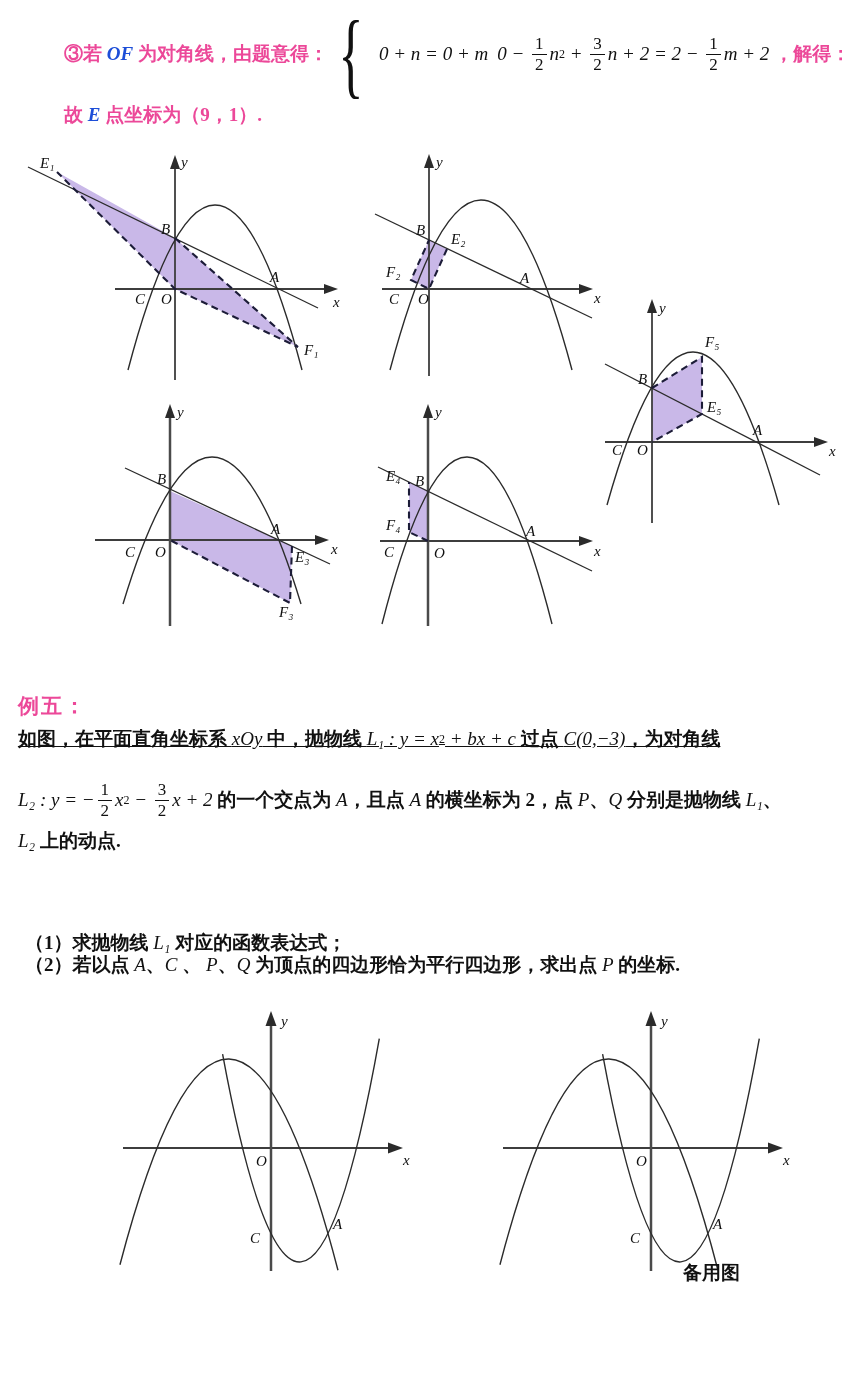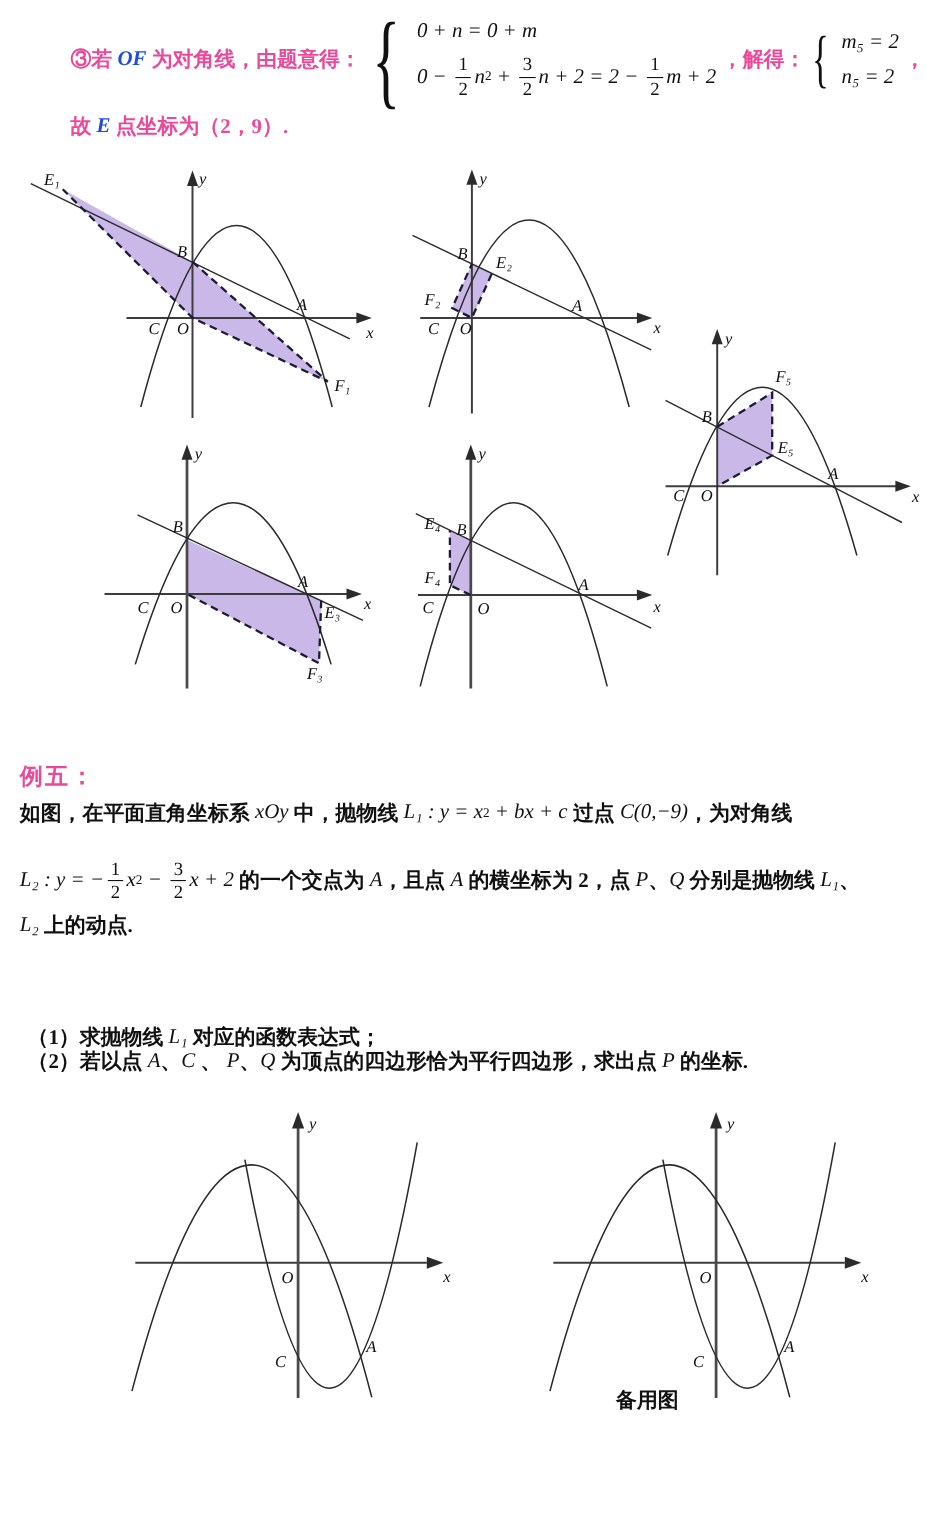--- a/index.html
+++ b/index.html
@@ -7,44 +7,44 @@
         font-family:"Liberation Serif","DejaVu Serif",serif;color:#111;}
   .seg-line{position:absolute;display:flex;align-items:center;font-size:19px;white-space:pre;}
   .cn,.cnp{font-family:"Liberation Serif","DejaVu Serif",serif;font-weight:700;}
   .cnp{color:#ec4899;}
   .m,.mp{font-family:"Liberation Serif","DejaVu Serif",serif;font-style:italic;font-weight:400;}
   .mp{color:#1d4ed8;font-weight:700;font-family:Liberation Serif, serif;}
   .sup{font-size:12px;vertical-align:7px;font-style:normal;}
   .frac{display:inline-flex;flex-direction:column;align-items:center;margin:0 3px;}
   .frac .num,.frac .den{font-size:17px;line-height:1.12;font-style:normal;}
   .frac .num{border-bottom:1.6px solid #111;padding:0 3px 1px;}
-  .stack{display:inline-flex;flex-direction:column;gap:9px;margin:0 5px;}
+  .stack{display:inline-flex;gap:9px;margin:0 5px;}
   .srow{display:inline-flex;align-items:center;white-space:pre;}
   .brace-lg,.brace-sm{display:inline-block;transform:scaleX(.55);line-height:0;color:#111;font-weight:400;}
   .brace-lg{font-size:96px;}
   .brace-sm{font-size:58px;}
   .fig{position:absolute;}
   .fig text{font-family:"Liberation Serif","DejaVu Serif",serif;font-style:italic;font-size:15px;fill:#101010;}
   .axis{stroke:#3d3d3d;stroke-width:1.8;fill:none;}
   .axis-thick{stroke:#4a4a4a;stroke-width:2.5;fill:none;}
   .curve{stroke:#2b2b2b;stroke-width:1.4;fill:none;}
   .tline{stroke:#2b2b2b;stroke-width:1.3;fill:none;}
   .dash{stroke:#1c1c38;stroke-width:2.1;fill:none;stroke-dasharray:7 4.5;}
   .shade{fill:#c9b8e8;stroke:none;}
   .ah{fill:#2b2b2b;stroke:none;}
-  .caption{position:absolute;left:560px;top:1260px;width:180px;text-align:left;font-size:19px;}
+  .caption{position:absolute;left:560px;top:1260px;width:180px;text-align:right;font-size:19px;}
 </style>
 </head>
 <body>
 
 <div class="page">
 
   <div class="seg-line" style="left:64px;top:8px;height:92px;"><span class="cnp">③若 </span><span class="mp">OF</span><span class="cnp"> 为对角线，由题意得：</span><span class="brace-lg">{</span><span class="stack"><span class="srow"><span class="m">0 + n = 0 + m</span></span><span class="srow"><span class="m">0 − </span><span class="frac"><span class="num">1</span><span class="den">2</span></span><span class="m">n</span><span class="sup">2</span><span class="m"> + </span><span class="frac"><span class="num">3</span><span class="den">2</span></span><span class="m">n + 2 = 2 − </span><span class="frac"><span class="num">1</span><span class="den">2</span></span><span class="m">m + 2</span></span></span><span class="cnp">，解得：</span><span class="brace-sm">{</span><span class="stack"><span class="srow"><span class="m">m₅ = 2</span></span><span class="srow"><span class="m">n₅ = 2</span></span></span><span class="cnp">，</span></div>
 
-  <div class="seg-line" style="left:64px;top:102px;height:26px;"><span class="cnp">故 </span><span class="mp">E</span><span class="cnp"> 点坐标为（2，9）.</span></div>
+  <div class="seg-line" style="left:64px;top:102px;height:26px;"><span class="cnp">故 </span><span class="mp">E</span><span class="cnp"> 点坐标为（9，1）.</span></div>
 
   <svg class="fig" style="left:20px;top:150px;" width="335" height="235" viewBox="0 0 335 235">
     <polygon class="shade" points="37,22 155,88 278,197 155,139"></polygon>
     <line class="axis" x1="95" y1="139" x2="307" y2="139"></line>
     <polygon class="ah" points="318,139 304,134 304,144"></polygon>
     <line class="axis" x1="155" y1="230" x2="155" y2="16"></line>
     <polygon class="ah" points="155,5 150,19 160,19"></polygon>
     <path class="curve" d="M 108 220 Q 195 -110 282 220"></path>
     <line class="tline" x1="8" y1="17" x2="298" y2="158"></line>
     <path class="dash" d="M 155 88 L 278 197 L 155 139 L 37 22"></path>
@@ -131,21 +131,21 @@
     <text x="74" y="158">O</text>
     <text x="166" y="136">A</text>
     <text x="234" y="156">x</text>
     <text x="75" y="17">y</text>
   </svg>
 
   <div class="seg-line" style="left:18px;top:672px;height:28px;font-size:21px;">
     <span class="cnp" style="letter-spacing:2px;margin-top:39px;">例五：</span>
   </div>
 
-  <div class="seg-line" style="left:18px;top:726px;height:26px;"><span class="cn">如图，在平面直角坐标系 </span><span class="m">xOy</span><span class="cn"> 中，抛物线 </span><span class="m">L₁ : y = x</span><span class="sup">2</span><span class="m"> + bx + c</span><span class="cn"> 过点 </span><span class="m">C(0,−9)</span><span class="cn">，为对角线</span></div>
+  <div class="seg-line" style="left:18px;top:726px;height:26px;text-decoration:underline;"><span class="cn">如图，在平面直角坐标系 </span><span class="m">xOy</span><span class="cn"> 中，抛物线 </span><span class="m">L₁ : y = x</span><span class="sup">2</span><span class="m"> + bx + c</span><span class="cn"> 过点 </span><span class="m">C(0,−3)</span><span class="cn">，为对角线</span></div>
   <div class="seg-line" style="left:18px;top:774px;height:52px;"><span class="m">L₂ : y = −</span><span class="frac"><span class="num">1</span><span class="den">2</span></span><span class="m">x</span><span class="sup">2</span><span class="m"> − </span><span class="frac"><span class="num">3</span><span class="den">2</span></span><span class="m">x + 2</span><span class="cn"> 的一个交点为 </span><span class="m">A</span><span class="cn">，且点 </span><span class="m">A</span><span class="cn"> 的横坐标为 2，点 </span><span class="m">P</span><span class="cn">、</span><span class="m">Q</span><span class="cn"> 分别是抛物线 </span><span class="m">L₁</span><span class="cn">、</span></div>
   <div class="seg-line" style="left:18px;top:828px;height:26px;"><span class="m">L₂</span><span class="cn"> 上的动点.</span></div>
 
   <div class="seg-line" style="left:25px;top:910px;height:26px;margin-top:20px;"><span class="cn">（1）求抛物线 </span><span class="m">L₁</span><span class="cn"> 对应的函数表达式；</span></div>
   <div class="seg-line" style="left:25px;top:952px;height:26px;text-align:center;"><span class="cn">（2）若以点 </span><span class="m">A</span><span class="cn">、</span><span class="m">C</span><span class="cn"> 、 </span><span class="m">P</span><span class="cn">、</span><span class="m">Q</span><span class="cn"> 为顶点的四边形恰为平行四边形，求出点 </span><span class="m">P</span><span class="cn"> 的坐标.</span></div>
 
   <svg class="fig" style="left:95px;top:1005px;" width="350" height="300" viewBox="0 0 350 300">
     <line class="axis" x1="28" y1="143" x2="293" y2="143"></line>
     <polygon class="ah" points="308,143 293,137.5 293,148.5"></polygon>
     <line class="axis-thick" x1="176" y1="266" x2="176" y2="18"></line>

